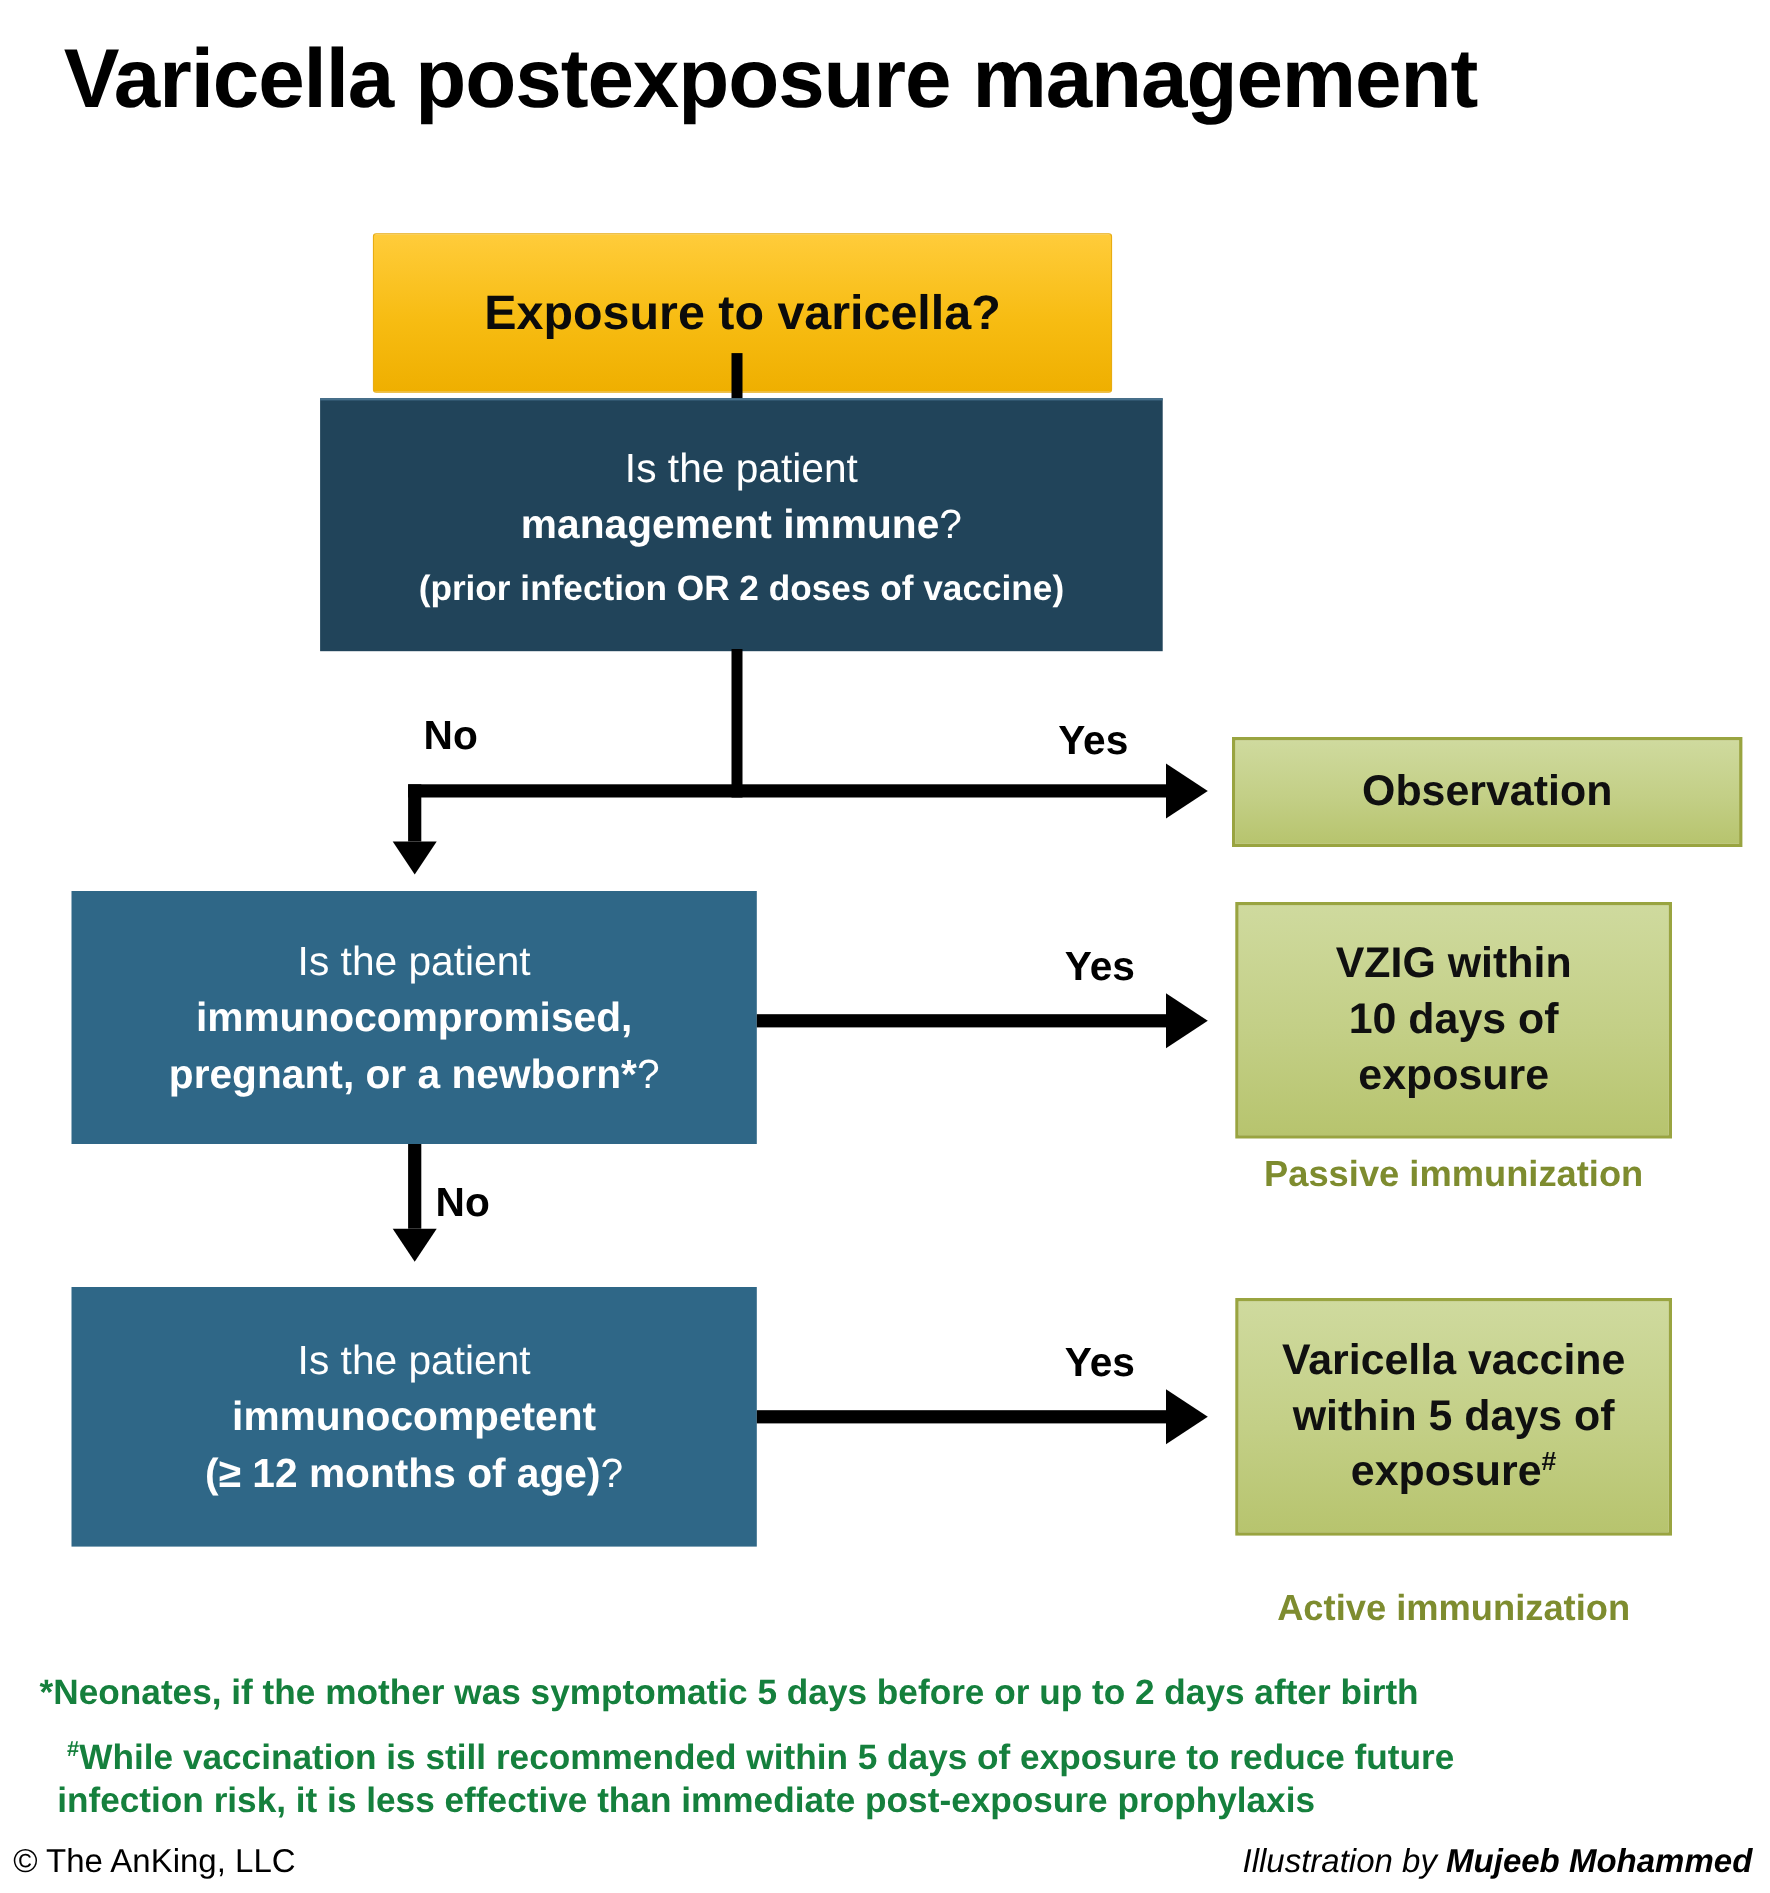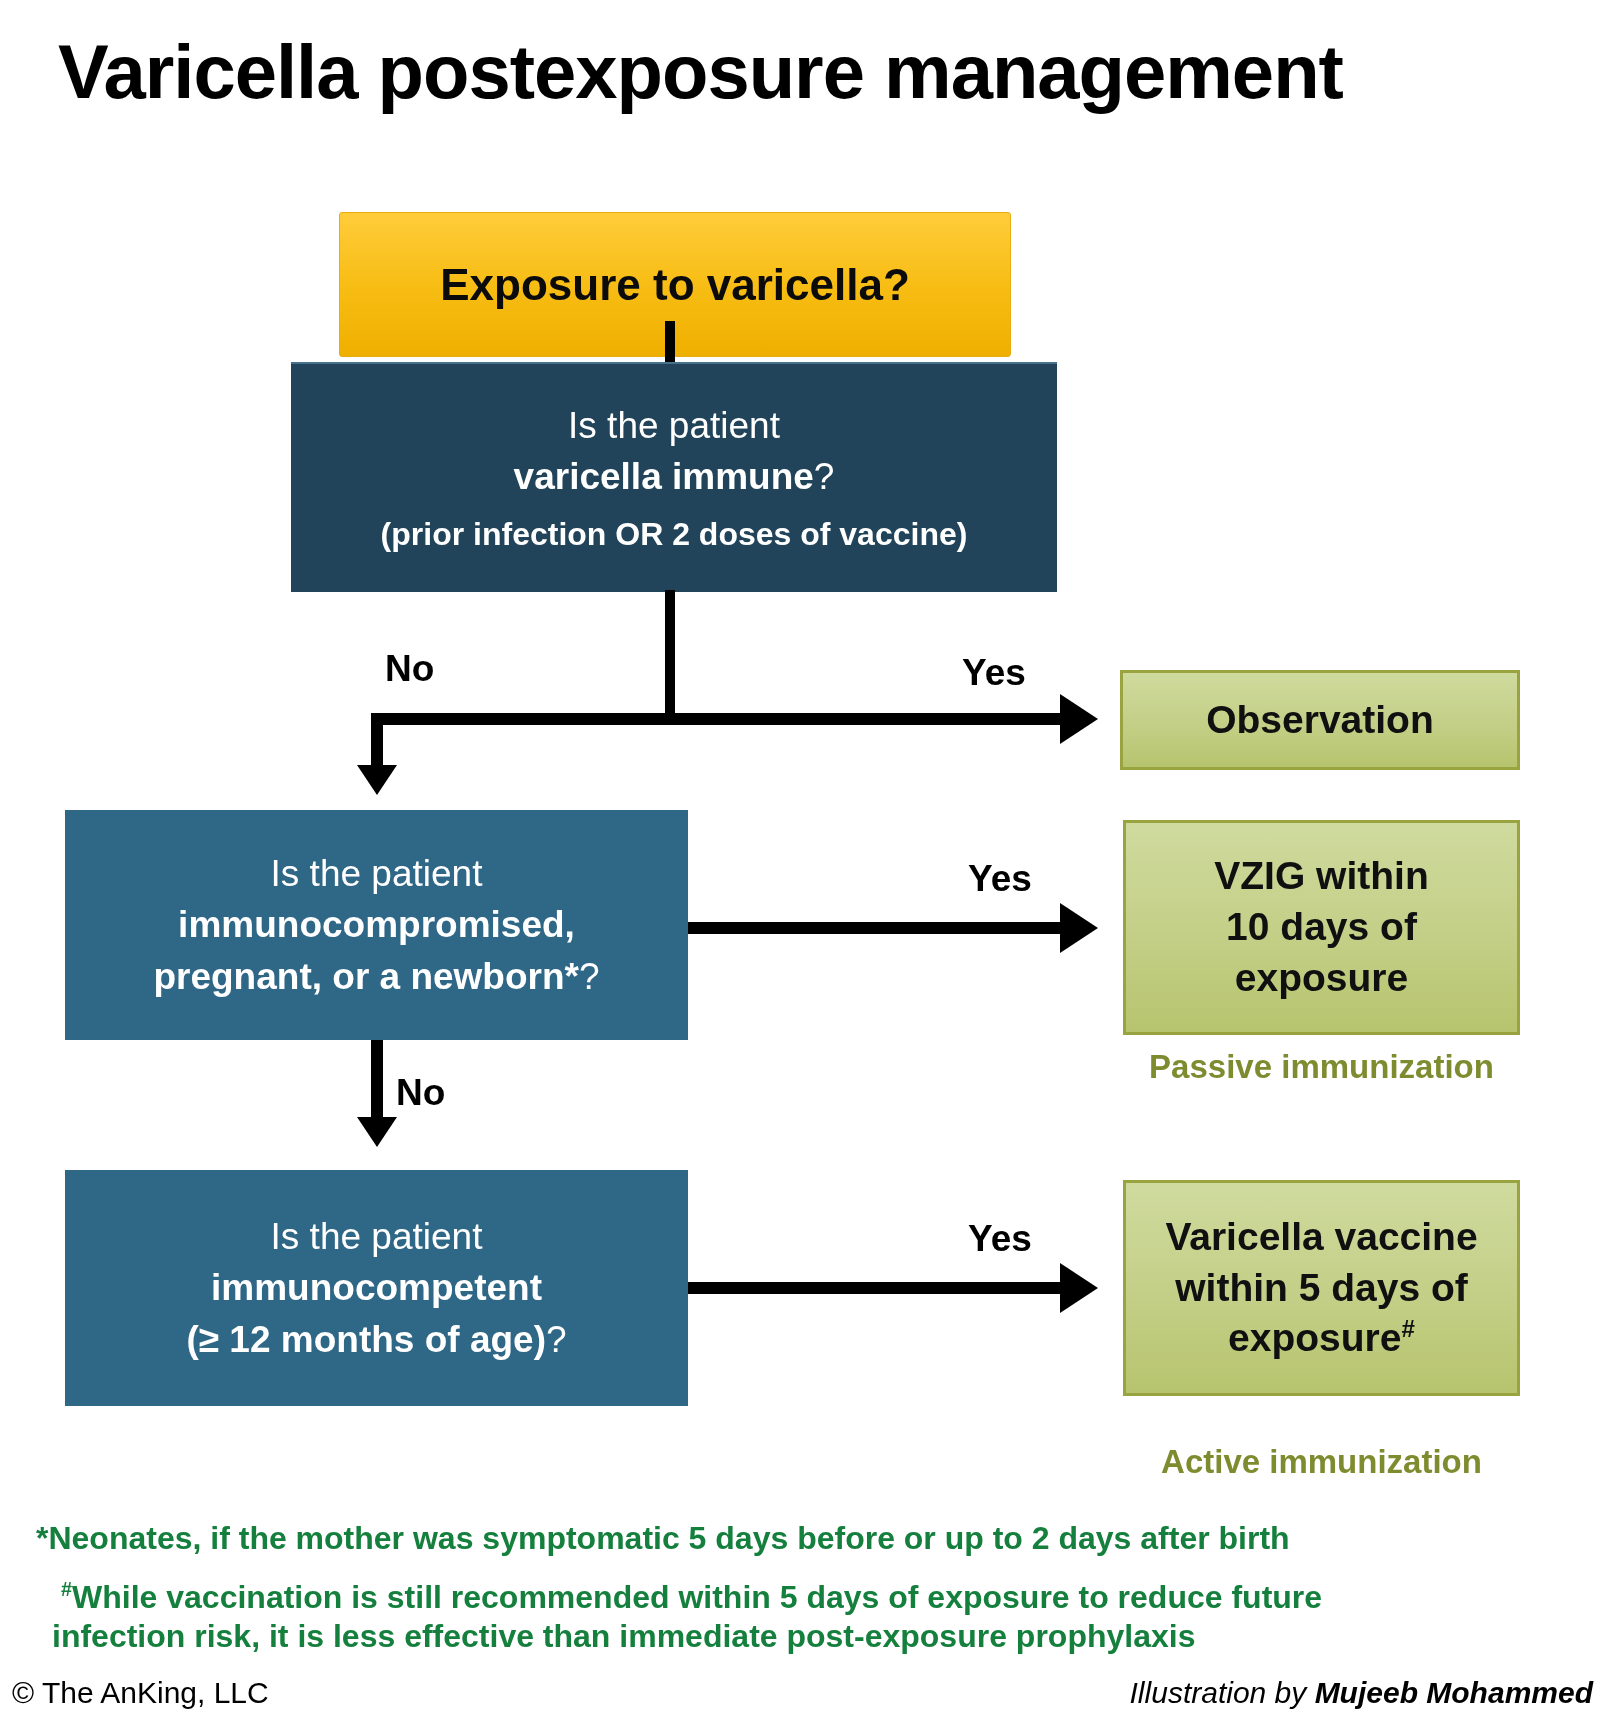--- a/index.html
+++ b/index.html
@@ -51,36 +51,36 @@
   <div class="abs title" style="left:58px;top:28px;">Varicella postexposure management</div>
 
   <div class="abs startbox" style="left:339px;top:180px;width:670px;height:143px;">
     <span>Exposure to varicella?</span>
   </div>
 
   <div class="abs bar" style="left:665px;top:321px;width:10px;height:43px;"></div>
 
   <div class="abs qbox q1" style="left:291px;top:362px;width:766px;height:228px;">
     <div><span class="reg">Is the patient</span></div>
-    <div><span class="bold">varicella immune</span><span class="reg">?</span></div>
+    <div><span class="bold">management immune</span><span class="reg">?</span></div>
     <div class="small-line">(prior infection OR 2 doses of vaccine)</div>
   </div>
 
   <div class="abs bar" style="left:665px;top:590px;width:10px;height:135px;"></div>
 
   <div class="abs bar" style="left:371px;top:713px;width:689px;height:12px;"></div>
   <div class="abs arr-r" style="left:1060px;top:694px;"></div>
 
   <div class="abs bar" style="left:371px;top:713px;width:12px;height:52px;"></div>
   <div class="abs arr-d" style="left:357px;top:765px;"></div>
 
   <div class="abs lbl" style="left:385px;top:648px;">No</div>
   <div class="abs lbl" style="left:962px;top:652px;">Yes</div>
 
-  <div class="abs obox" style="left:1120px;top:670px;width:400px;height:100px;">
+  <div class="abs obox" style="left:1120px;top:670px;width:464px;height:100px;">
     <span>Observation</span>
   </div>
 
   <div class="abs qbox q23" style="left:65px;top:810px;width:623px;height:230px;">
     <div><span class="reg">Is the patient</span></div>
     <div><span class="bold">immunocompromised,</span></div>
     <div><span class="bold">pregnant, or a newborn*</span><span class="reg">?</span></div>
   </div>
 
   <div class="abs bar" style="left:688px;top:922px;width:372px;height:12px;"></div>

